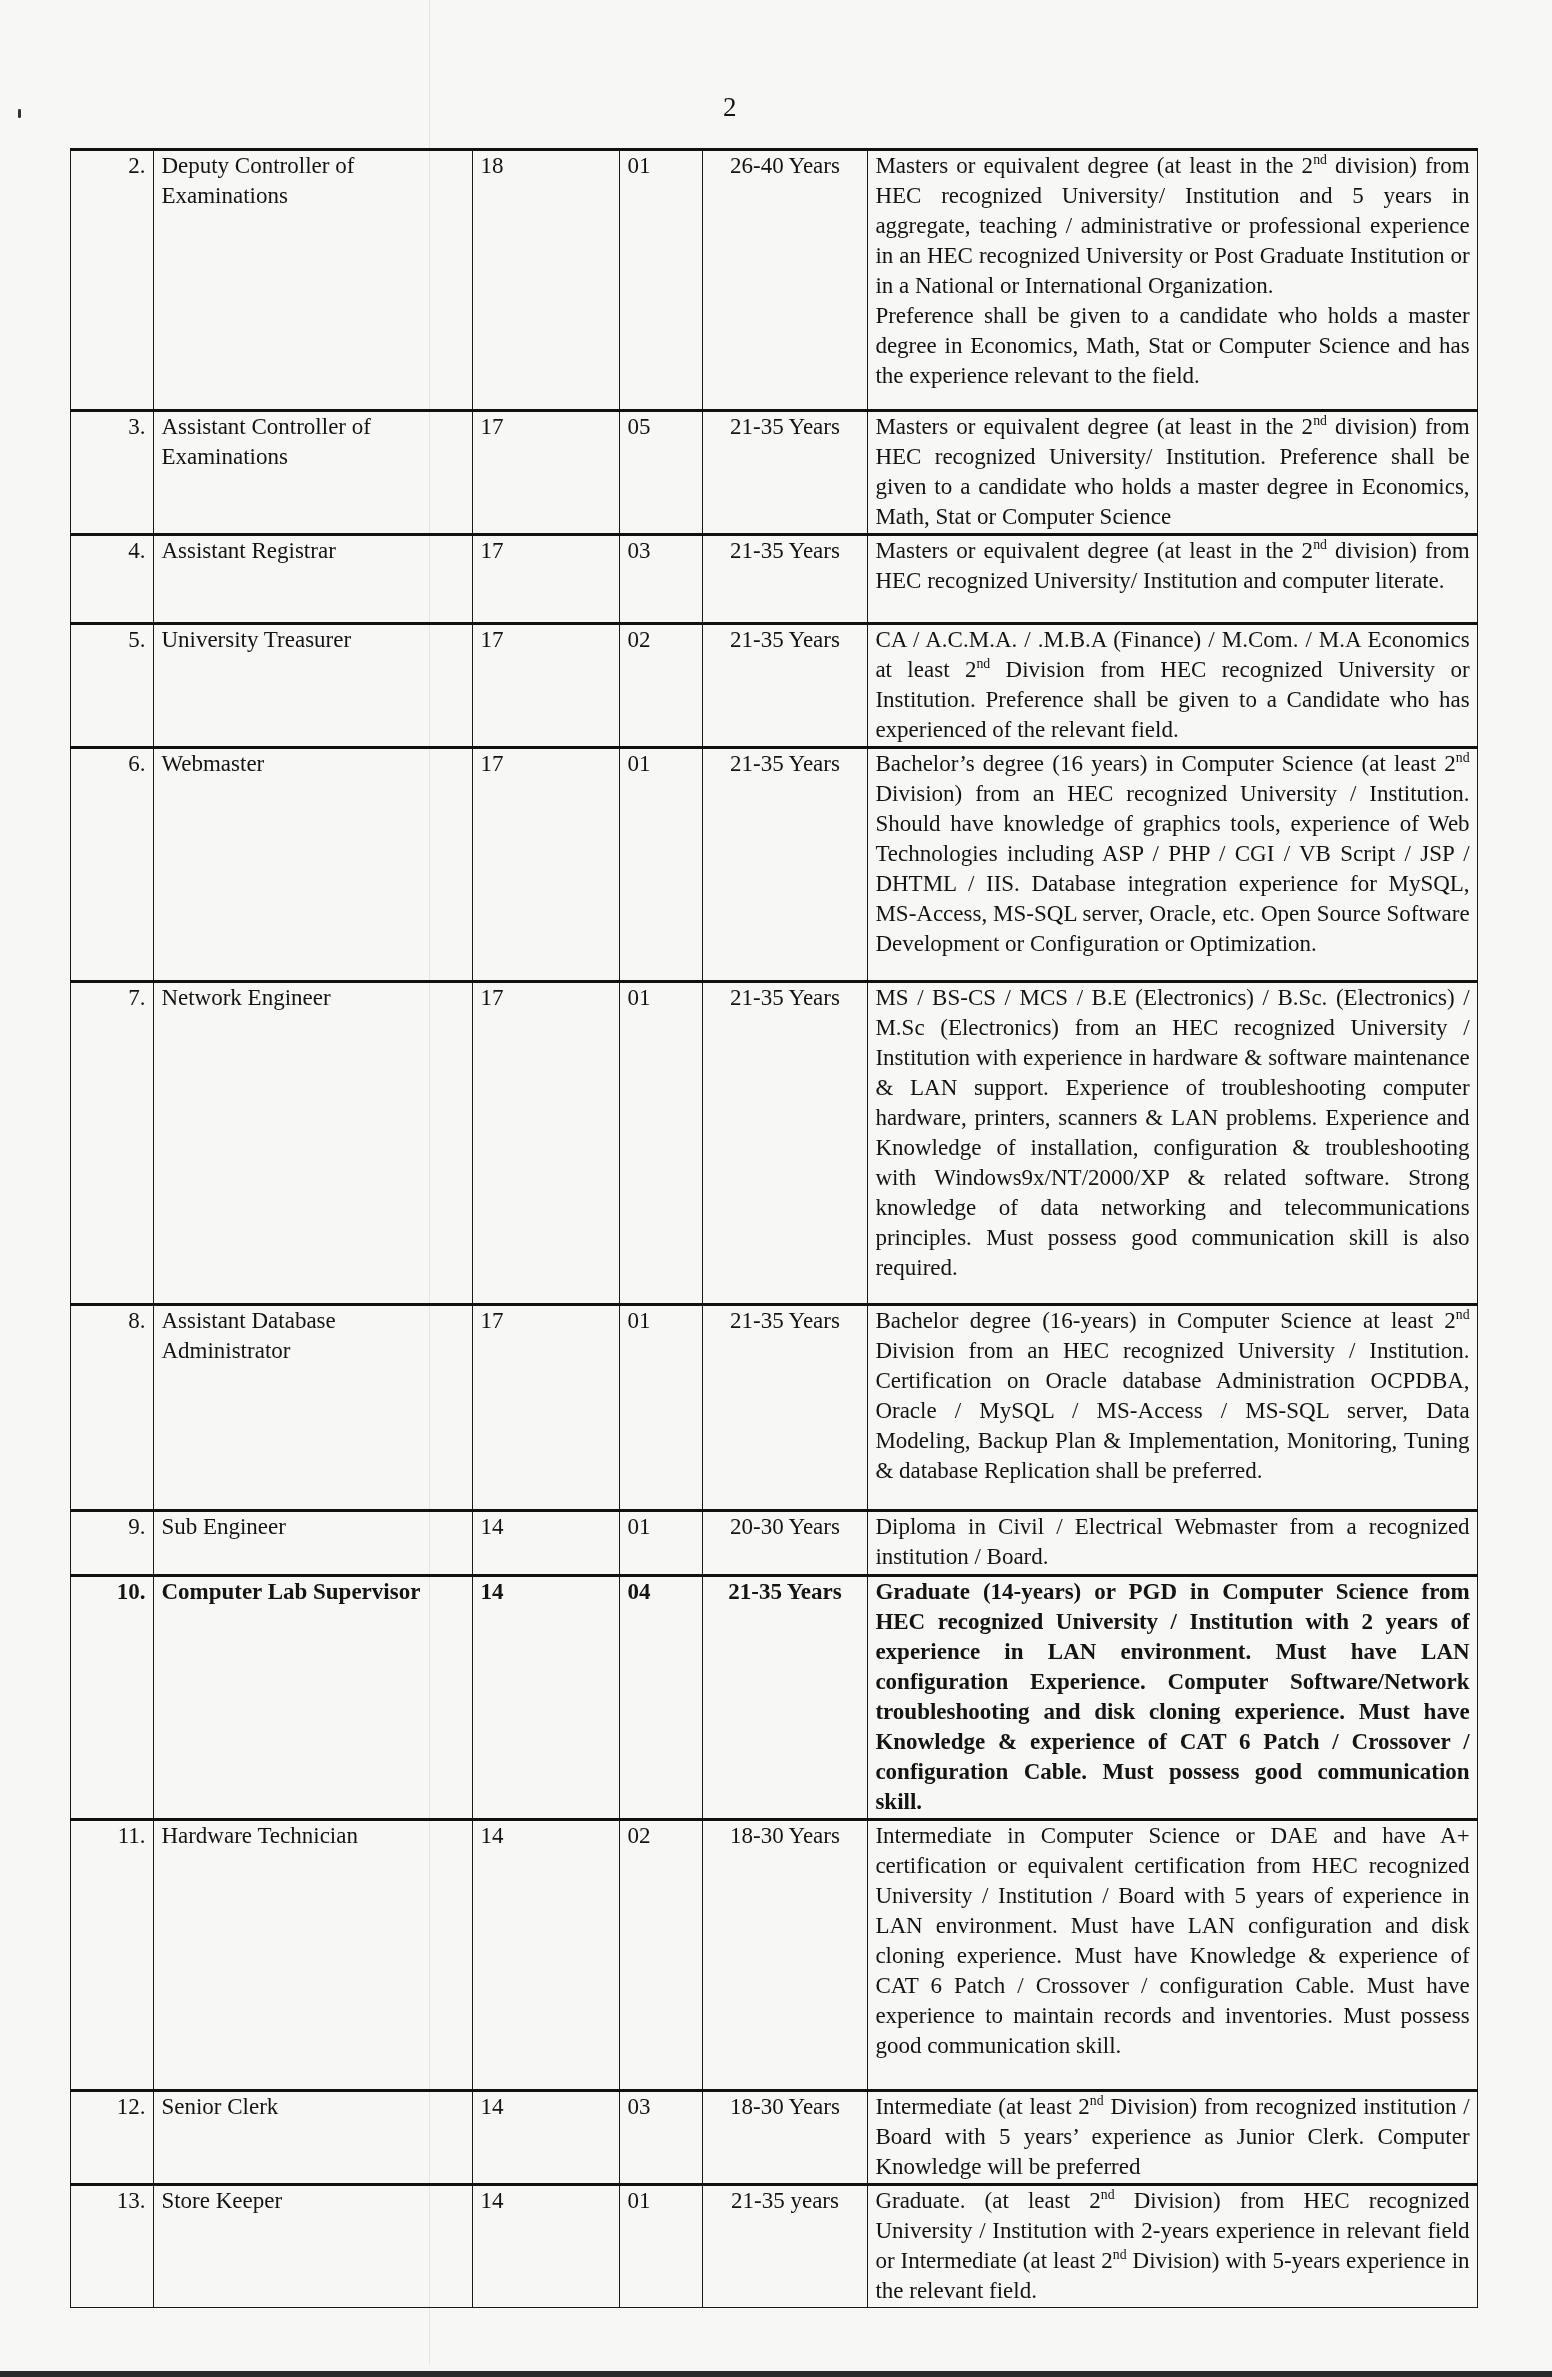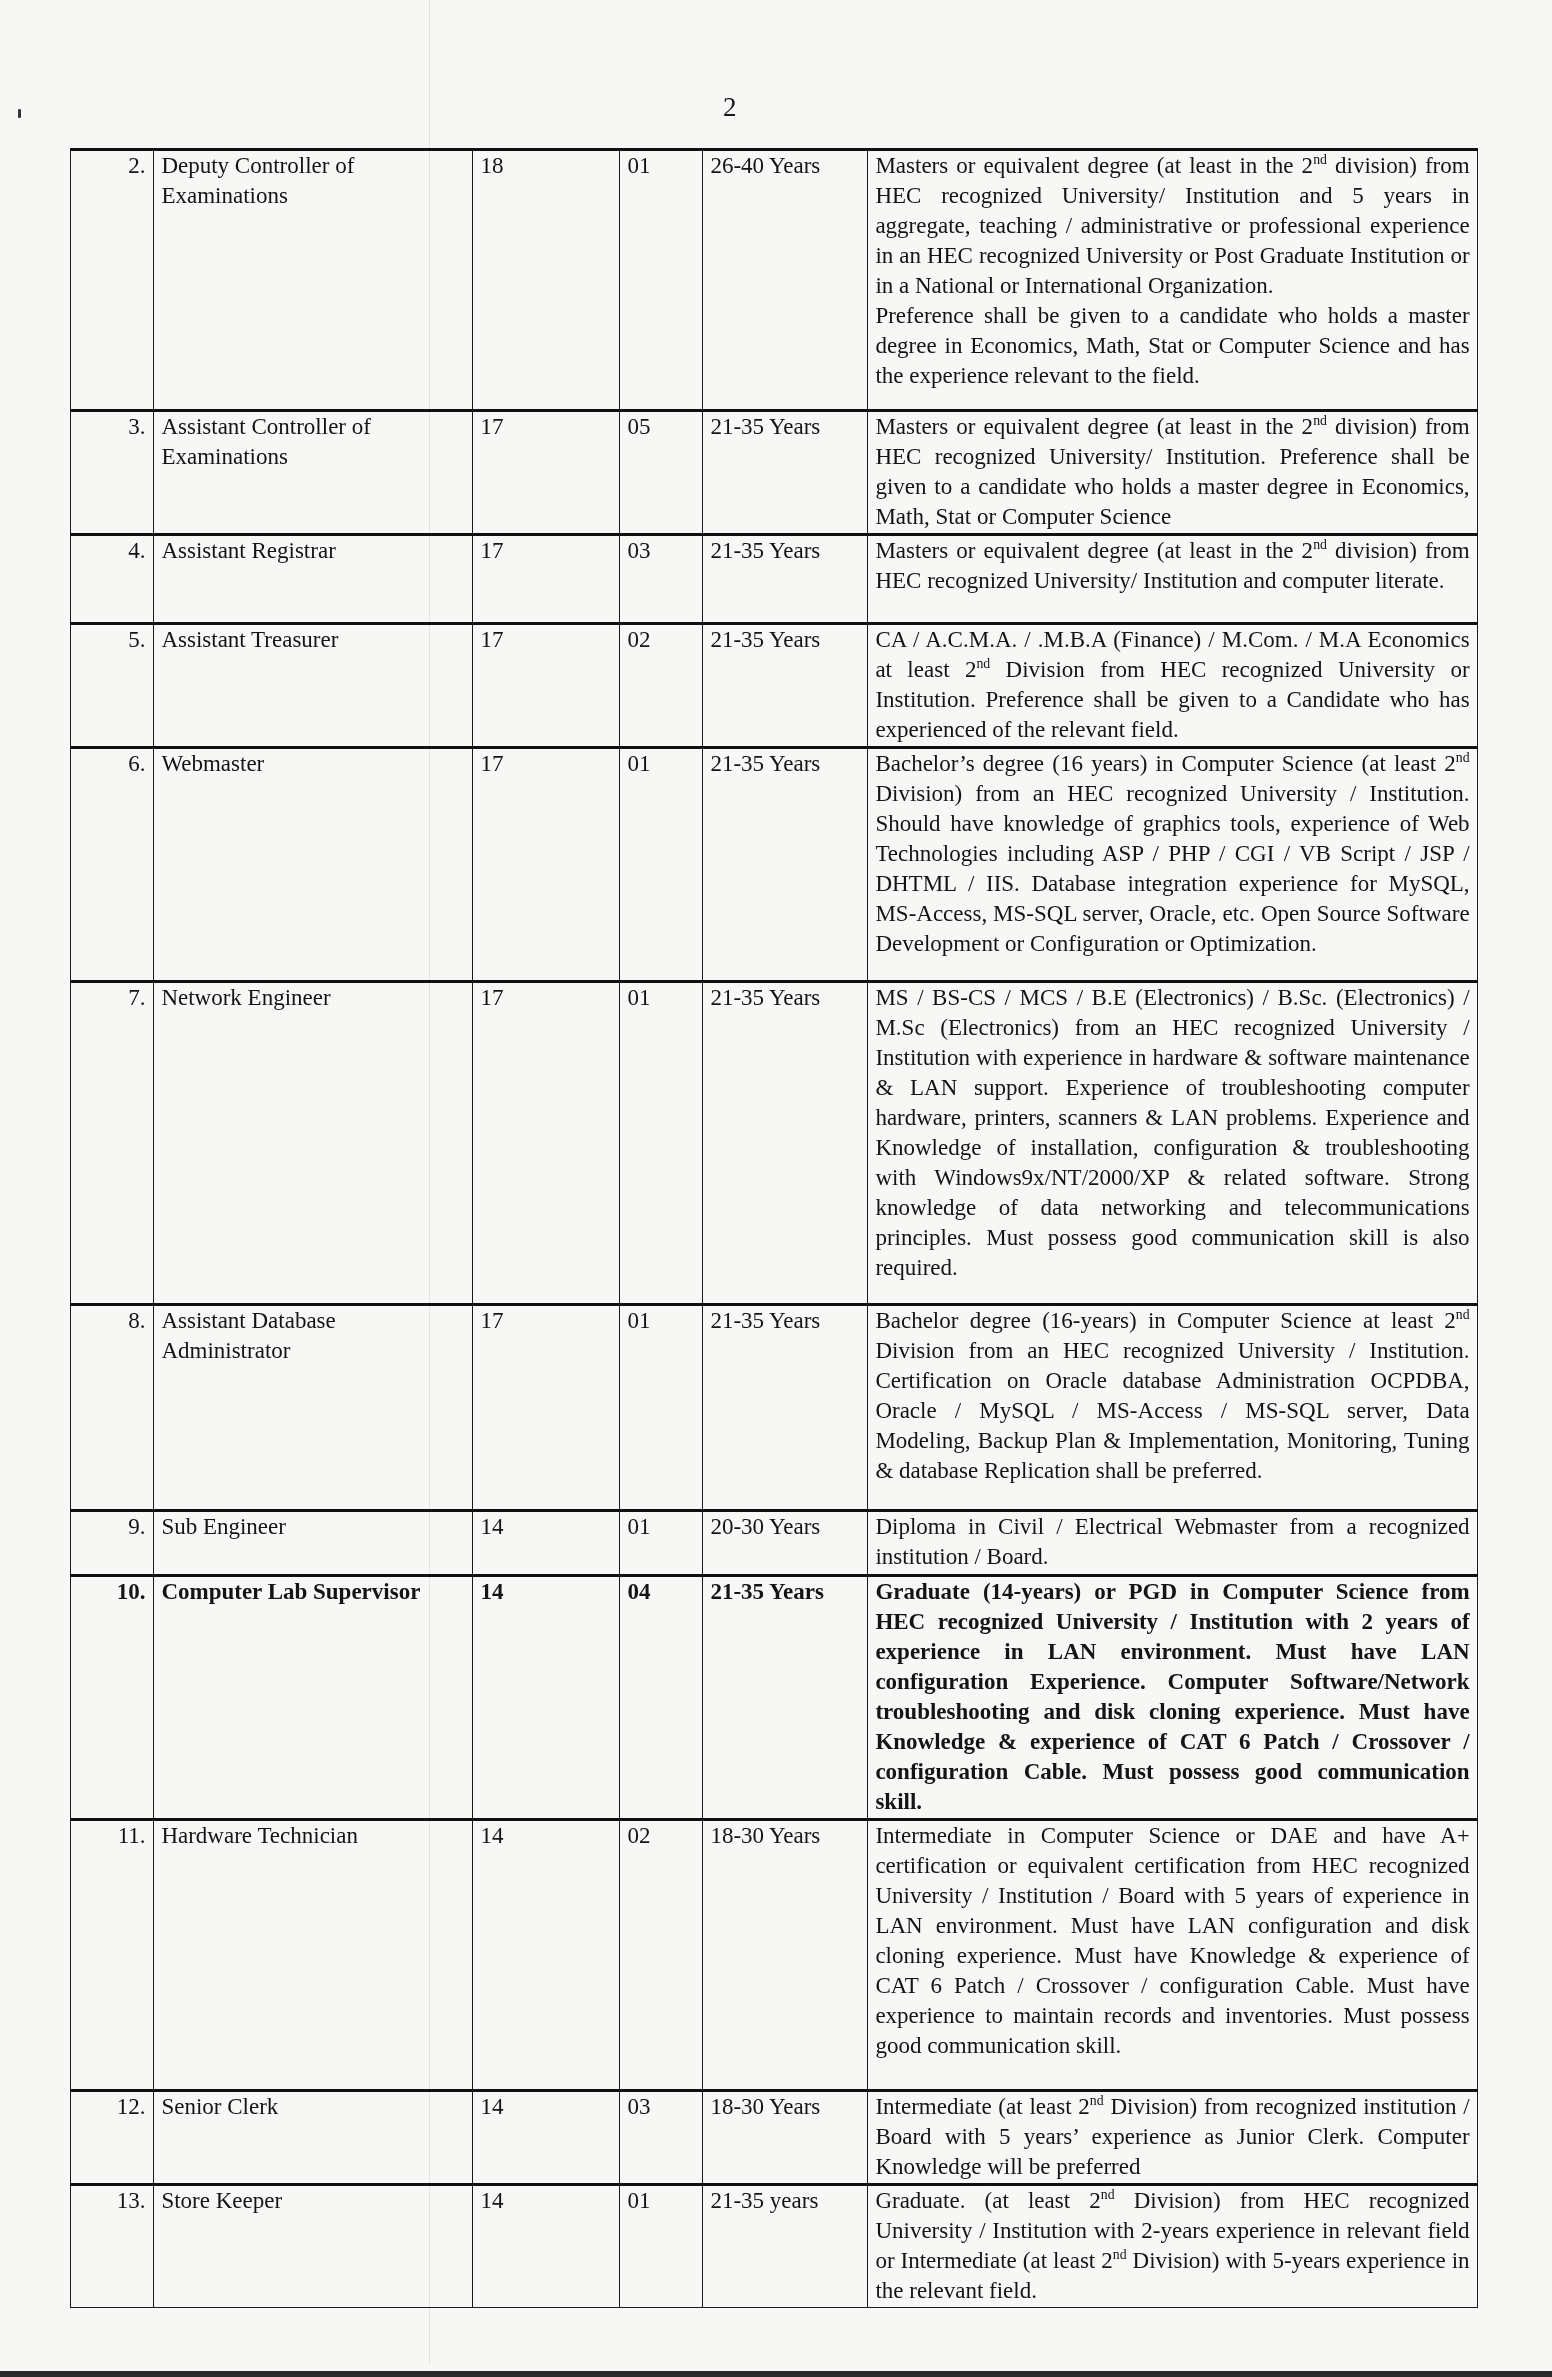--- a/index.html
+++ b/index.html
@@ -17,21 +17,21 @@
     position:absolute; left:70px; top:148px; width:1407px;
     border-collapse:collapse; table-layout:fixed;
   }
   table.posts td {
     border:1.8px solid #1a1a1a; vertical-align:top;
     font-size:23px; line-height:30px; padding:0 7.4px 1.2px 7.4px;
   }
   table.posts tr { border-top:3.1px solid #111; }
   td.sn { text-align:right; padding-right:8.6px; }
   td.bps, td.count { }
-  td.age { text-align:left; padding-left:12.3px; }
+  td.age { text-align:center; padding-left:12.3px; }
   td.qual { text-align:justify; padding-left:12.3px; padding-right:11px; }
   col.c1{width:83px} col.c2{width:319px} col.c3{width:147px} col.c4{width:83px} col.c5{width:165px} col.c6{width:610px}
   sup { font-size:60%; line-height:0; }
 </style>
 </head>
 <body>
 
 <div class="fold-line"></div>
 <div class="dot-mark"></div>
 <div class="page-number">2</div>
@@ -68,21 +68,21 @@
       <tr style="height: 89px;">
     <td class="sn">4.</td>
     <td class="post">Assistant Registrar</td>
     <td class="bps">17</td>
     <td class="count">03</td>
     <td class="age">21-35 Years</td>
     <td class="qual">Masters or equivalent degree (at least in the 2<sup>nd</sup> division) from HEC recognized University/ Institution and computer literate.</td>
   </tr>
       <tr style="height: 116px;">
     <td class="sn">5.</td>
-    <td class="post">Assistant Treasurer</td>
+    <td class="post">University Treasurer</td>
     <td class="bps">17</td>
     <td class="count">02</td>
     <td class="age">21-35 Years</td>
     <td class="qual">CA / A.C.M.A. / .M.B.A (Finance) / M.Com. / M.A Economics at least 2<sup>nd</sup> Division from HEC recognized University or Institution.  Preference shall be given to a Candidate who has experienced of the relevant field.</td>
   </tr>
       <tr style="height: 234px;">
     <td class="sn">6.</td>
     <td class="post">Webmaster</td>
     <td class="bps">17</td>
     <td class="count">01</td>

